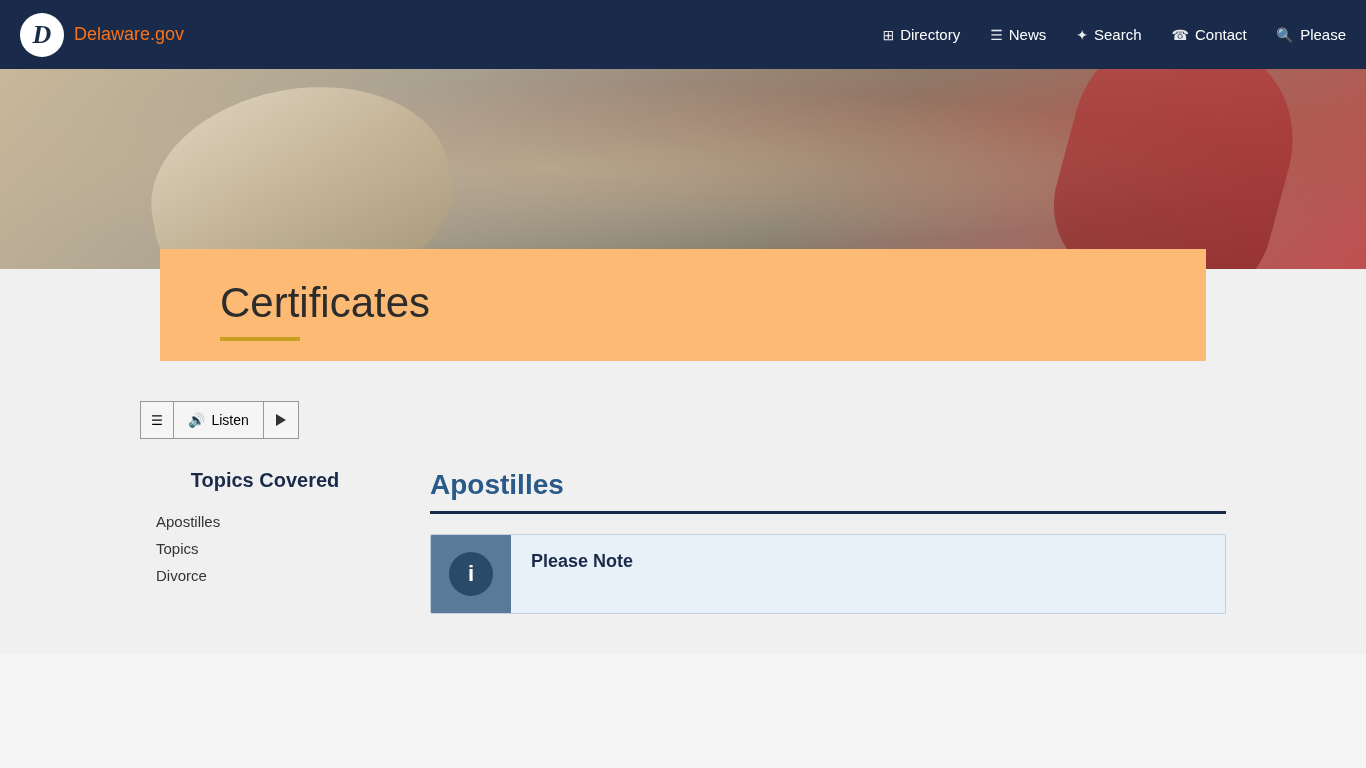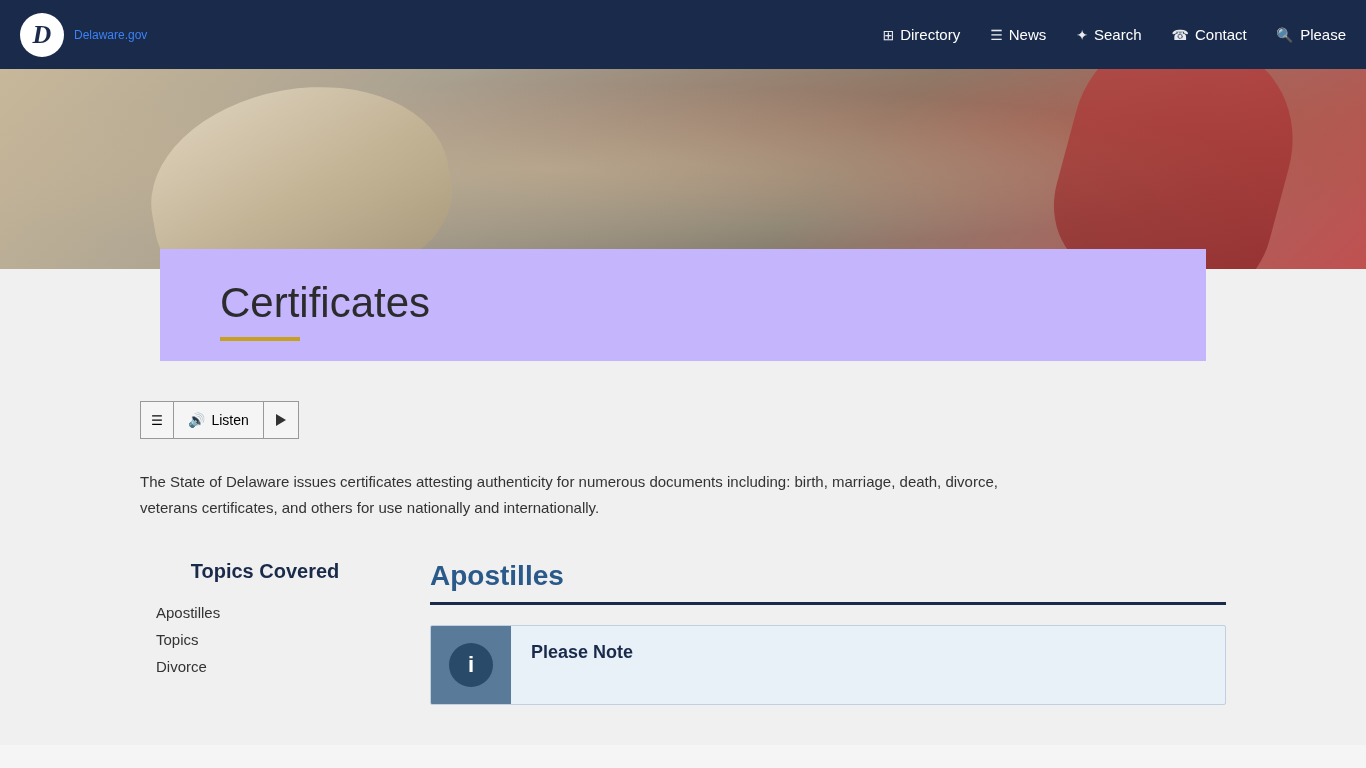--- a/index.html
+++ b/index.html
@@ -33,22 +33,22 @@
       flex-shrink: 0;
     }
     .logo-d {
       font-family: Georgia, serif;
       font-size: 26px;
       color: #1a2a4a;
       font-style: italic;
       font-weight: bold;
     }
     .logo-text {
-      color: #3b82f6;
-      font-size: 12px;
+      color: #f97316;
+      font-size: 18px;
       font-weight: 500;
     }
     nav {
       display: flex;
       align-items: center;
       gap: 30px;
     }
     .nav-item {
       display: flex;
       align-items: center;
@@ -95,21 +95,21 @@
       top: -30px;
       right: 80px;
       width: 220px;
       height: 250px;
       border-radius: 40% 40% 30% 30%;
       background: linear-gradient(160deg, #c04040, #a03030, #802020);
       transform: rotate(15deg);
       opacity: 0.7;
     }
     .page-header {
-      background: #c4b5fd;
+      background: #fdba74;
       padding: 30px 60px 20px 60px;
       margin: 0 80px;
       position: relative;
       top: -20px;
     }
     .page-title {
       font-size: 42px;
       font-weight: 300;
       color: #2c2c2c;
       margin-bottom: 10px;
@@ -324,21 +324,20 @@
     </button>
     <button class="listen-btn-main">
       <span>🔊</span>
       <span>Listen</span>
     </button>
     <button class="listen-btn-play">
       <div class="play-triangle"></div>
     </button>
   </div>
 
-  <p class="intro-text">The State of Delaware issues certificates attesting authenticity for numerous documents including: birth, marriage, death, divorce, veterans certificates, and others for use nationally and internationally.</p>
 
   <div class="two-col">
 
     <aside class="sidebar">
       <h2 class="sidebar-title">Topics Covered</h2>
       <ul class="sidebar-list">
         <li>
           <span>Apostilles</span>
         </li>
         <li>

